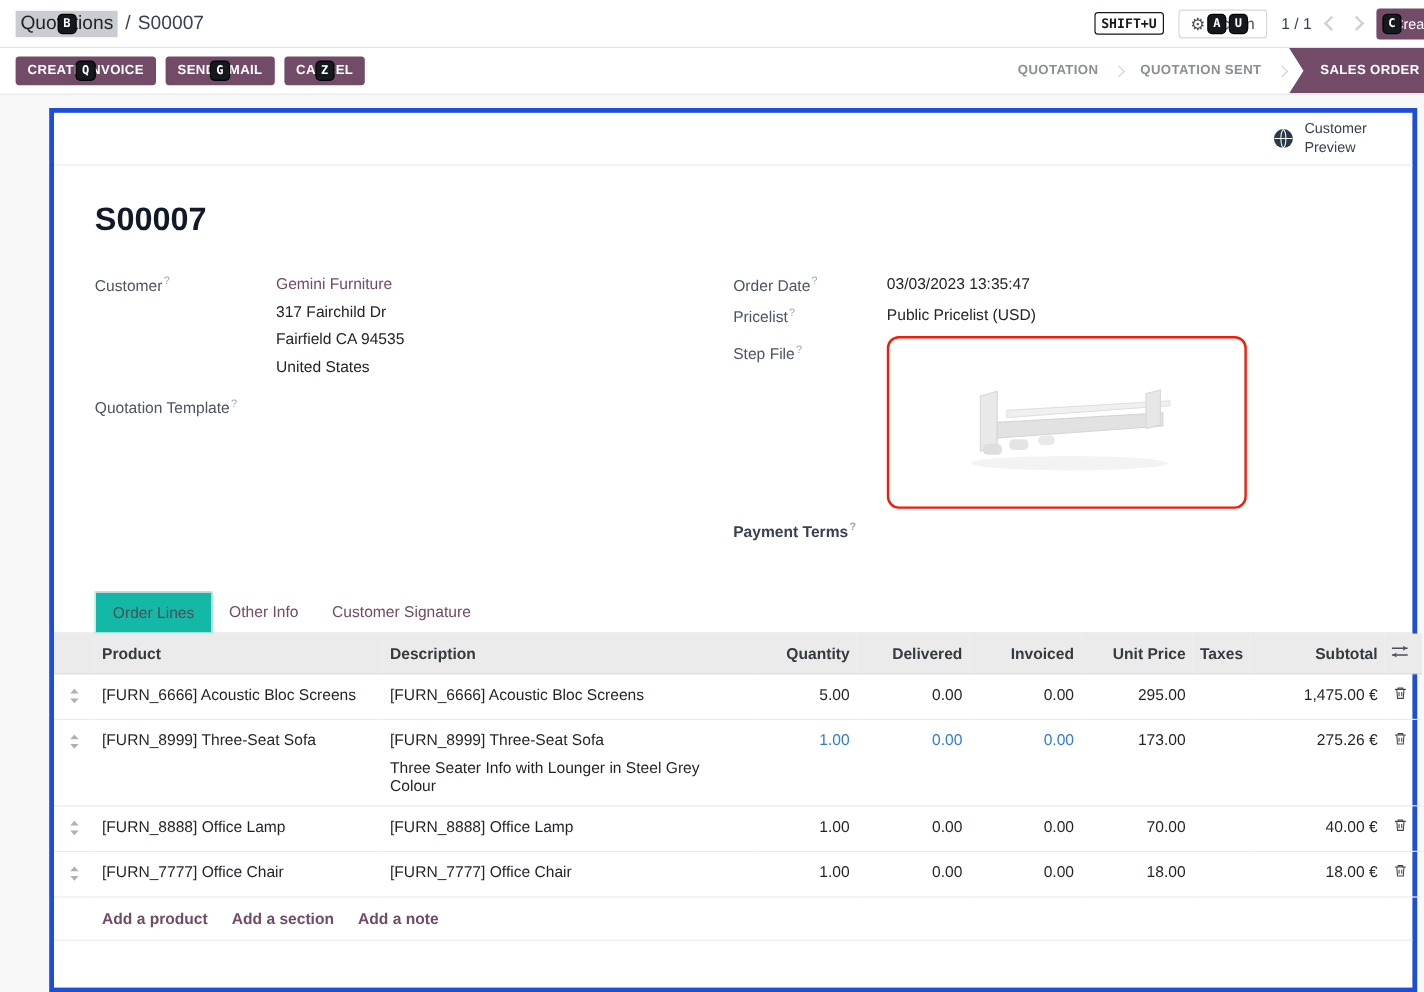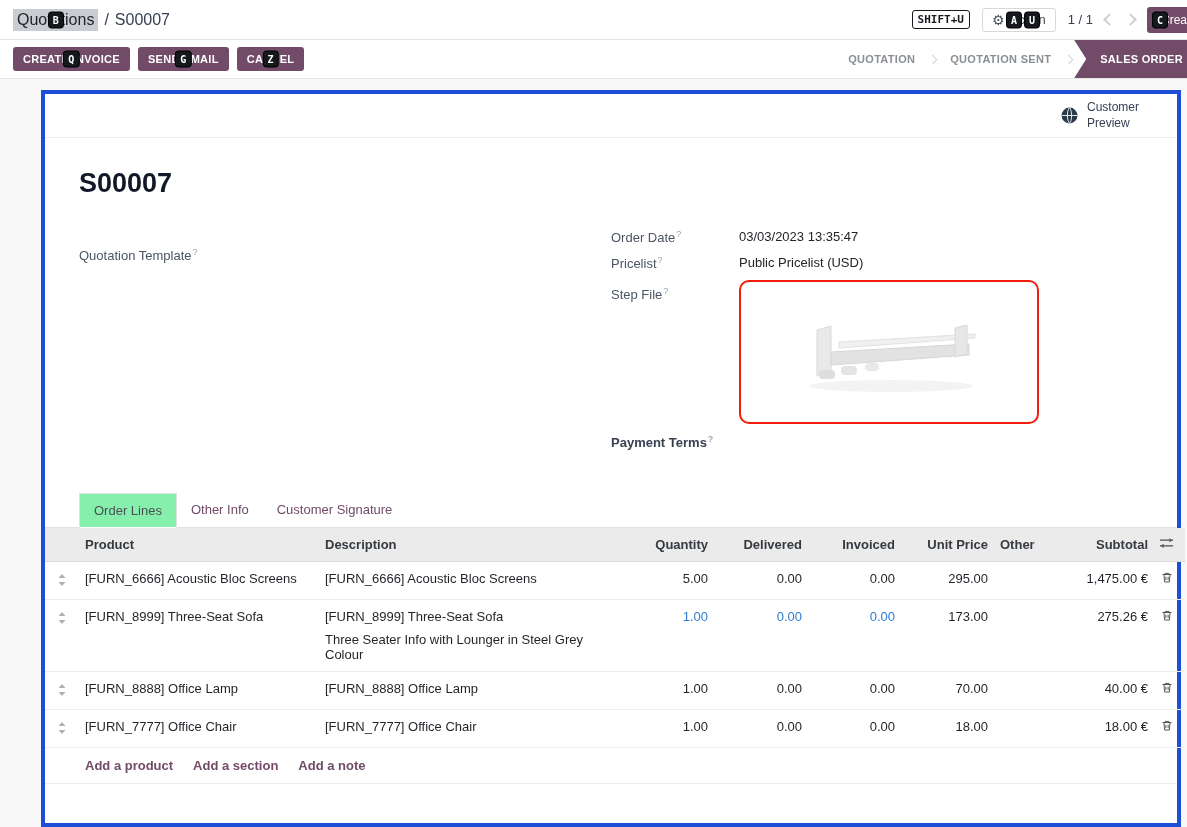--- a/index.html
+++ b/index.html
@@ -74,21 +74,21 @@
   .link { color:#714B67; text-decoration:none; cursor:pointer; }
   .addr div { margin-top:8px; color:#212529; }
 
   .step-img { width:300px; height:144px; border:2px solid #f11c0c; border-radius:10px;
               background:#fff; display:flex; align-items:center; justify-content:center;
               margin-top:-6px; cursor:pointer; }
 
   
   .tabs { display:flex; border-bottom:1px solid #dee2e6; margin-top:32px; padding-left:34px; }
   .tab { padding:9px 14px; font-size:13px; color:#714B67; cursor:pointer; position:relative; top:1px; }
-  .tab.active { background:#86efac; border:1px solid #dee2e6; border-bottom:1px solid #fff;
+  .tab.active { background:#14b8a6; border:1px solid #dee2e6; border-bottom:1px solid #fff;
                 color:#495057; }
 
   
   table { width:100%; border-collapse:collapse; font-size:13px; color:#1f2328; table-layout:fixed; }
   thead th { background:#ebebeb; font-weight:bold; text-align:left; padding:9px 6px;
              border-bottom:1px solid #d9d9d9; color:#343a40; }
   th.num, td.num { text-align:right; }
   tbody td { padding:9px 6px; border-bottom:1px solid #ececec; vertical-align:top; }
   td.handle-cell { text-align:center; padding-top:11px; cursor:grab; }
   td.trash-cell, th.icon-cell { text-align:center; padding-left:2px; padding-right:8px; }
@@ -175,20 +175,33 @@
         </span>
       </div>
     </div>
 
     <div class="sheet-body">
       <h1 class="title">S00007</h1>
 
       <div class="fields">
 
         <div class="col left">
+          <div class="field-row">
+            <span class="f-label">
+              <span>Customer</span><sup class="help">?</sup>
+            </span>
+            <span class="f-value">
+              <a class="link">Gemini Furniture</a>
+              <div class="addr">
+                <div>317 Fairchild Dr</div>
+                <div>Fairfield CA 94535</div>
+                <div>United States</div>
+              </div>
+            </span>
+          </div>
           <div class="field-row" style="margin-top:18px;">
             <span class="f-label">
               <span>Quotation Template</span><sup class="help">?</sup>
             </span>
             <span class="f-value"></span>
           </div>
         </div>
 
         <div class="col right">
           <div class="field-row">
@@ -251,21 +264,21 @@
       </colgroup>
       <thead>
         <tr>
           <th></th>
           <th>Product</th>
           <th>Description</th>
           <th class="num">Quantity</th>
           <th class="num">Delivered</th>
           <th class="num">Invoiced</th>
           <th class="num">Unit Price</th>
-          <th>Other</th>
+          <th>Taxes</th>
           <th class="num">Subtotal</th>
           <th class="icon-cell">
             <svg width="15" height="12" viewBox="0 0 16 12">
               <path d="M1 3h10 M15 3h-2 M1 9h2 M5 9h10" stroke="#495057" stroke-width="1.4" fill="none"></path>
               <path d="M11 .8 14.2 3 11 5.2z M5 6.8 1.8 9 5 11.2z" fill="#495057"></path>
             </svg>
           </th>
         </tr>
       </thead>
       <tbody>

